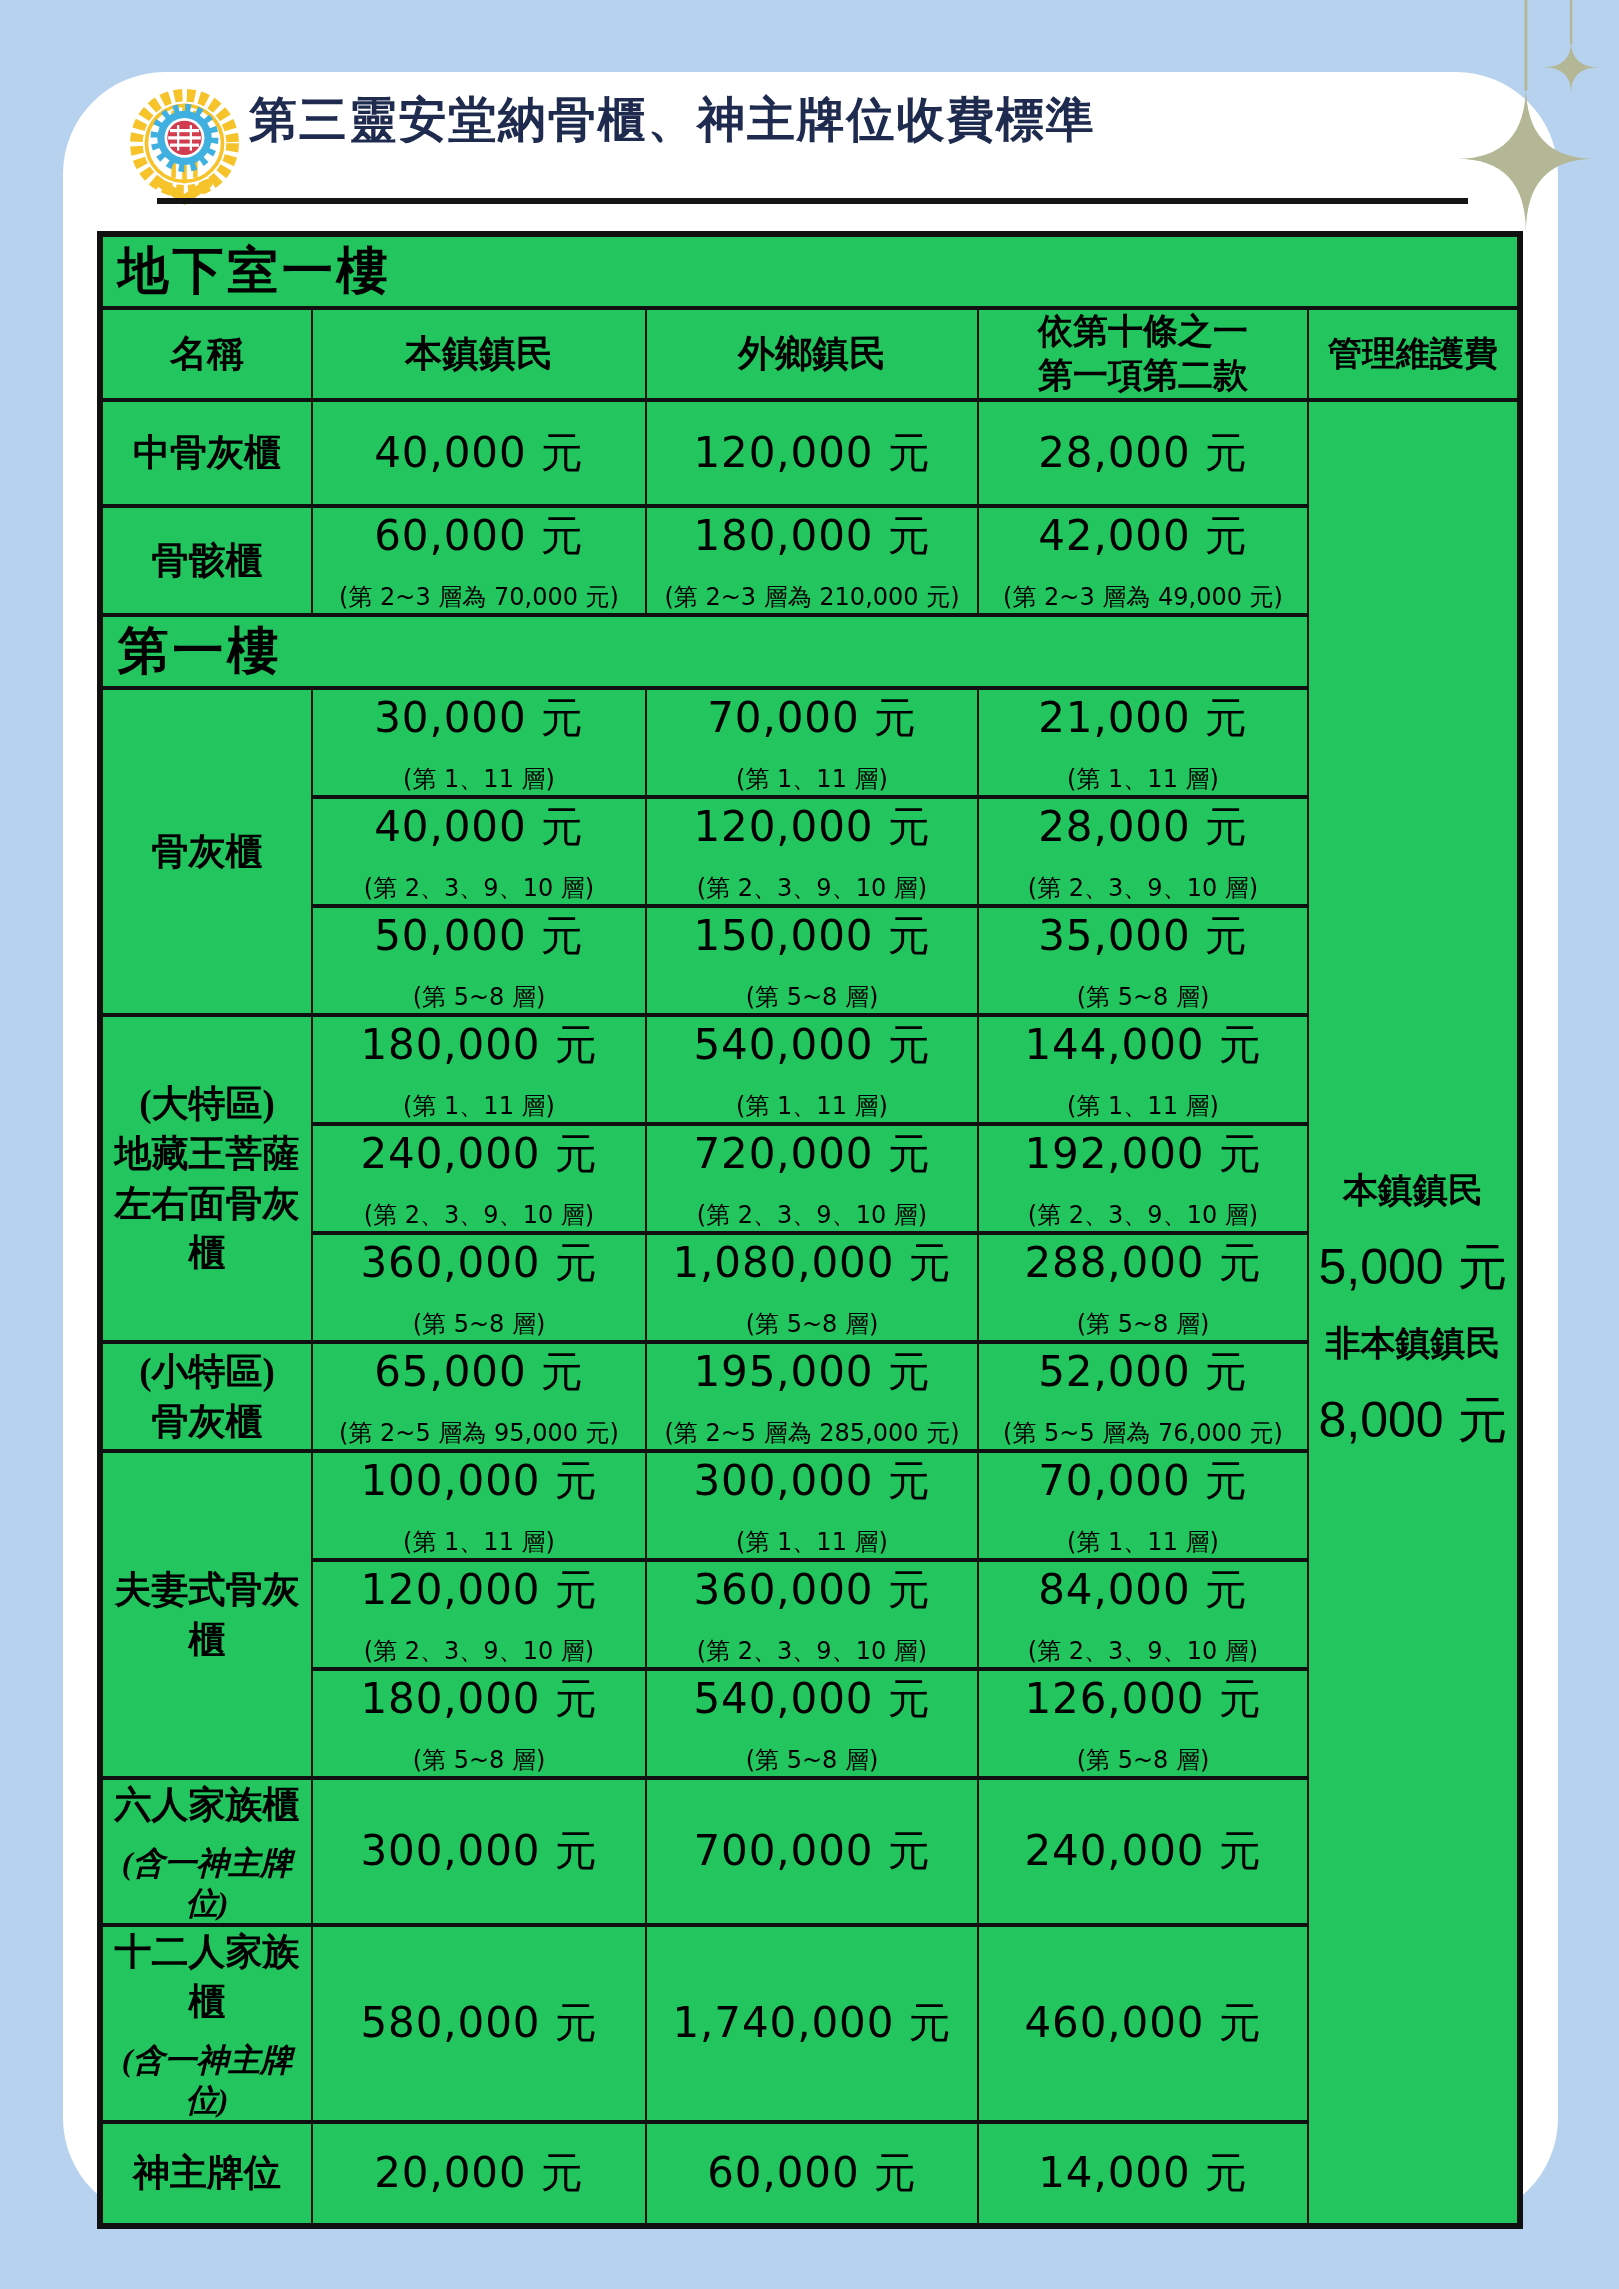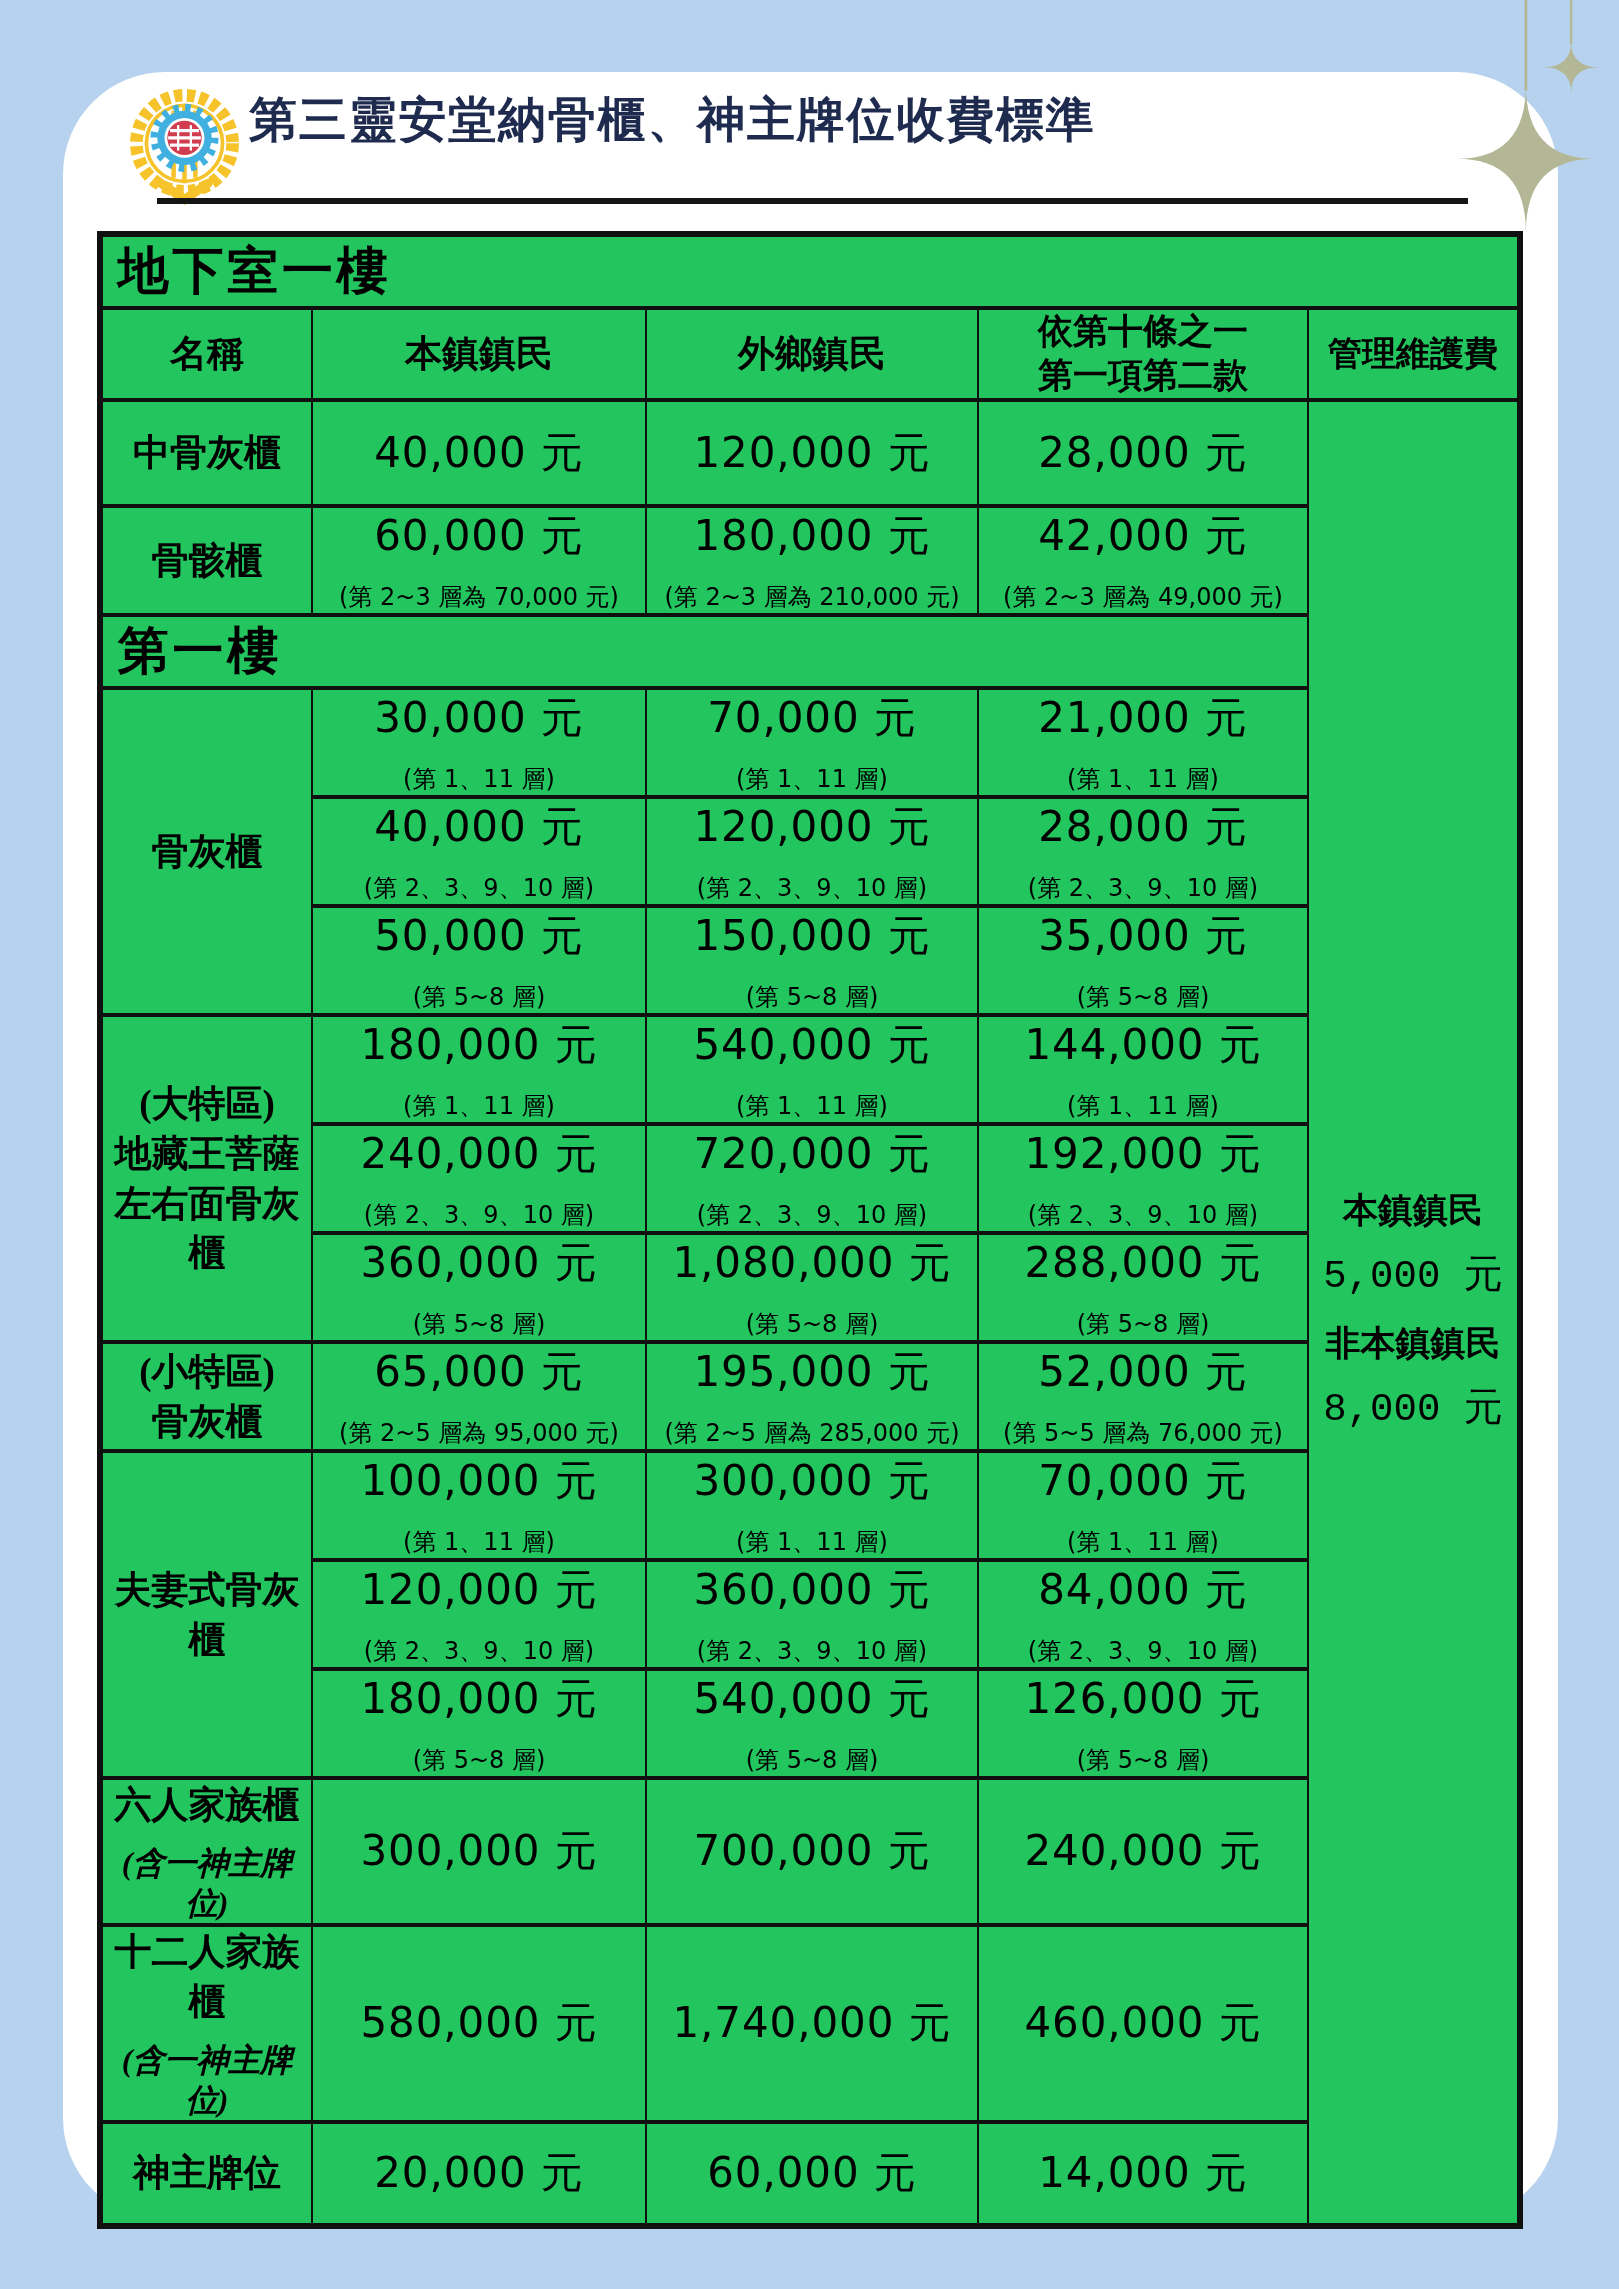--- a/index.html
+++ b/index.html
@@ -35,21 +35,21 @@
   }
   .th{font-size:37px;font-weight:700;}
   .th-clause{font-size:35px;font-weight:700;line-height:1.25;}
   .th-mgmt{font-size:34px;font-weight:700;}
   .name{font-size:37px;font-weight:600;line-height:1.35;}
   .name-note{font-size:32px;font-weight:600;line-height:1.25;margin-top:13px;font-style:italic;}
   .price{font-size:42px;letter-spacing:0.9px;font-family:"DejaVu Sans","Liberation Sans",sans-serif;}
   .note{font-size:24px;margin-top:17px;font-family:"DejaVu Sans","Liberation Sans",sans-serif;}
   .mgmt-cell{vertical-align:middle;}
   .mgmt-line{font-size:35px;font-weight:600;line-height:1.8;}
-  .mgmt-amount{font-size:39px;line-height:1.8;font-family:Liberation Mono, monospace;}
+  .mgmt-amount{font-size:50px;line-height:1.8;font-family:Liberation Sans, sans-serif;}
   .sparkles{position:absolute;left:1394px;top:0;width:226px;height:286px;}
 </style>
 </head>
 <body>
 
 <div class="card"></div>
 
 <svg class="logo" viewBox="0 0 140 140">
 
   <circle cx="70" cy="72" r="53" fill="none" stroke="#f6c32b" stroke-width="14" stroke-dasharray="9 5"></circle>

